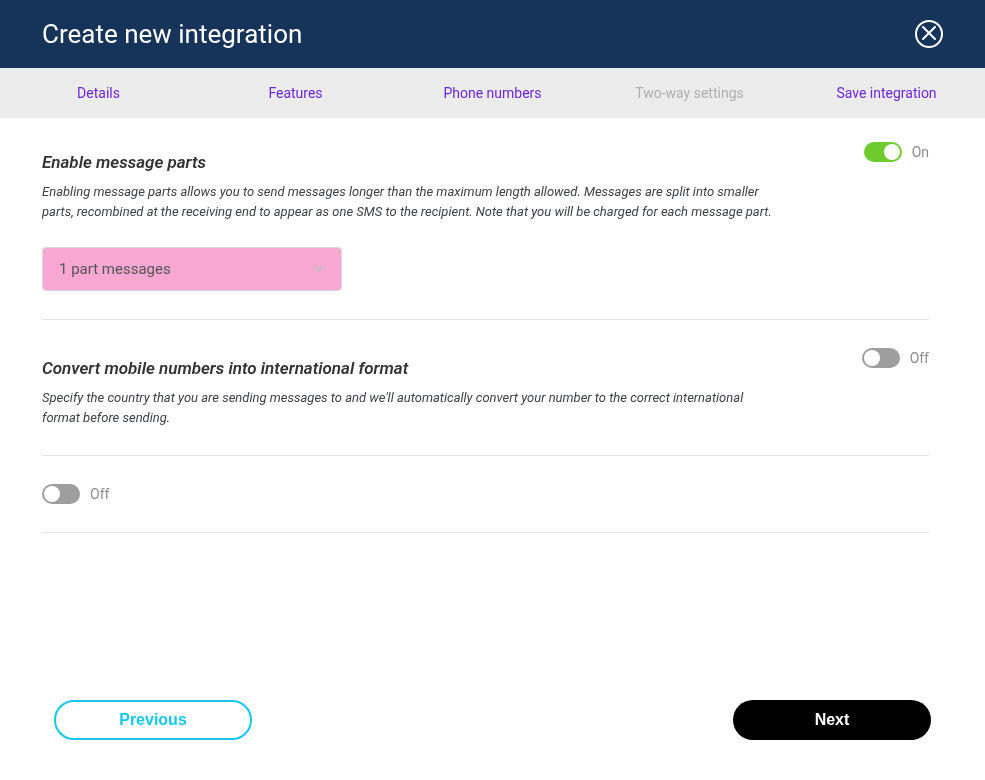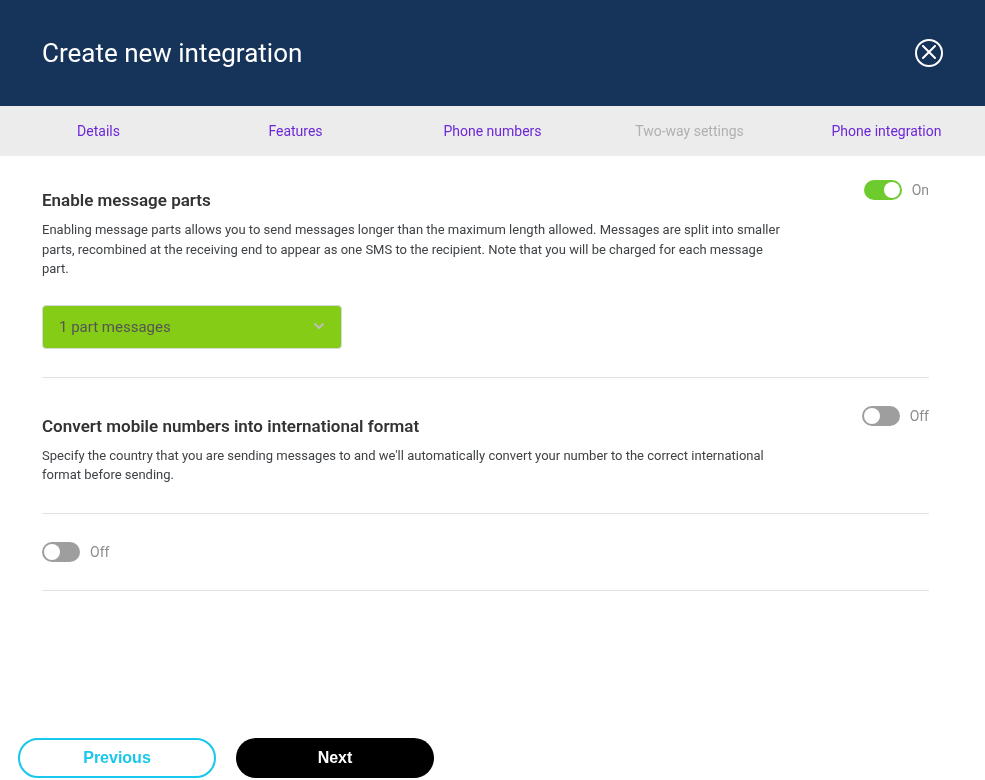--- a/index.html
+++ b/index.html
@@ -4,21 +4,21 @@
   <style>
     * { margin: 0; padding: 0; box-sizing: border-box; }
     body {
       width: 985px; height: 780px;
       font-family: -apple-system, BlinkMacSystemFont, "Segoe UI", Roboto, Arial, sans-serif;
       background: #fff;
       overflow: hidden;
     }
     .header {
       background: #16335a;
-      height: 106px;
+      height: 68px;
       display: flex;
       align-items: center;
       justify-content: space-between;
       padding: 0 42px;
     }
     .header-title {
       color: #fff;
       font-size: 26px;
       font-weight: 400;
     }
@@ -83,21 +83,21 @@
     .section {
       border-bottom: 1px solid #e2e2e2;
       padding-bottom: 28px;
       margin-bottom: 28px;
     }
     .section-head {
       display: flex;
       align-items: flex-start;
       justify-content: space-between;
     }
-    .section-left { max-width: 740px; }
+    .section-left { max-width: 740px; font-style: italic; }
     .section-title {
       font-size: 17px;
       font-weight: 600;
       color: #333;
       margin-top: 10px;
       margin-bottom: 10px;
     }
     .section-desc {
       font-size: 13px;
       color: #3f4245;
@@ -131,34 +131,33 @@
       margin-top: 26px;
       width: 300px;
       height: 44px;
       border: 1px solid #d8d8d8;
       border-radius: 4px;
       display: flex;
       align-items: center;
       justify-content: space-between;
       padding: 0 16px;
       cursor: pointer;
-      background: #84cc16;
+      background: #f9a8d4;
     }
     .select-value { font-size: 15px; color: #555; }
     .chevron {
       width: 12px; height: 12px;
     }
 
     .footer {
       height: 84px;
       display: flex;
       align-items: center;
-      justify-content: flex-start;
-      padding: 0 18px;
-      gap: 20px;
+      justify-content: space-between;
+      padding: 0 54px;
     }
     .btn {
       width: 198px;
       height: 40px;
       border-radius: 20px;
       display: flex;
       align-items: center;
       justify-content: center;
       font-size: 16px;
       font-weight: 600;
@@ -187,21 +186,21 @@
         </svg>
     </span>
   </button>
 </div>
 
 <div class="tabs">
   <div class="tab">Details</div>
   <div class="tab">Features</div>
   <div class="tab">Phone numbers</div>
   <div class="tab disabled">Two-way settings</div>
-  <div class="tab">Phone integration</div>
+  <div class="tab">Save integration</div>
 </div>
 
 <div class="content-wrapper">
   <div class="content">
 
     <div class="section">
       <div class="section-head">
         <div class="section-left">
           <div class="section-title">Enable message parts</div>
           <div class="section-desc">Enabling message parts allows you to send messages longer than the maximum length allowed. Messages are split into smaller parts, recombined at the receiving end to appear as one SMS to the recipient. Note that you will be charged for each message part.</div>

